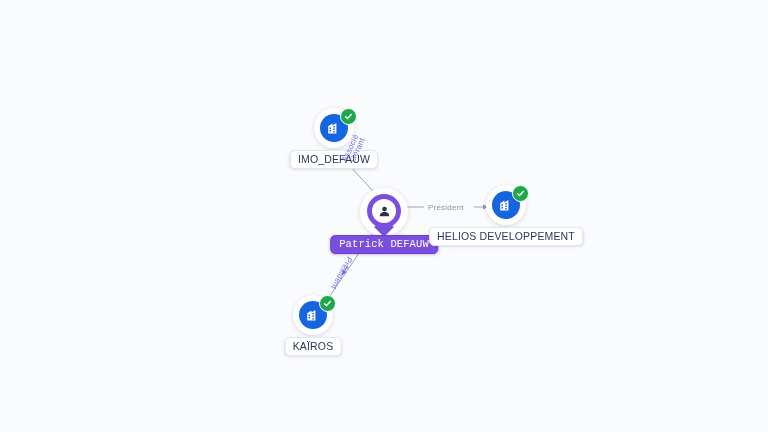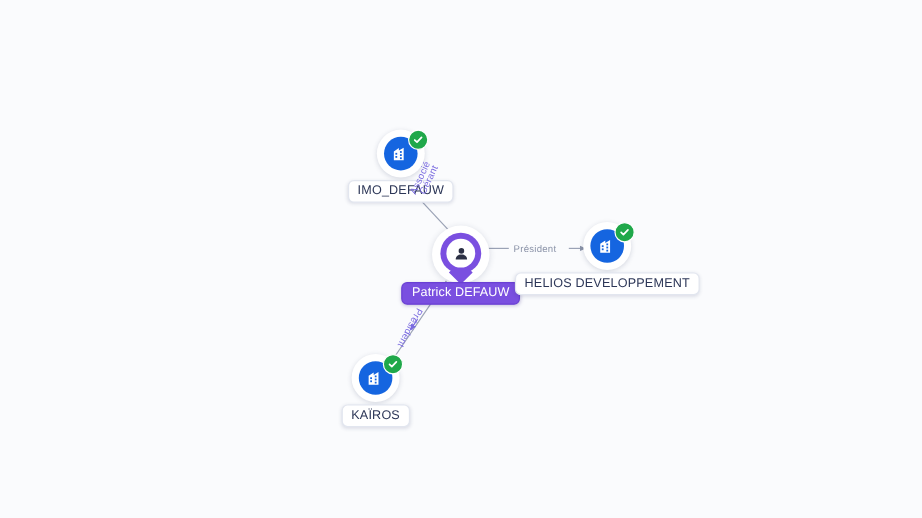--- a/index.html
+++ b/index.html
@@ -147,20 +147,21 @@
     transform: translateX(-50%);
     white-space: nowrap;
     background: #7a4fe0;
     color: #ffffff;
     border: 1px solid #6a3fd4;
     border-radius: 5px;
     padding: 2px 8px 3px 8px;
     font-size: 10.5px;
     letter-spacing: 0.1px;
     box-shadow: 0 1px 3px rgba(60, 40, 130, 0.25);
+    font-family: Liberation Mono, monospace;
   }
 
   
   .edge-label {
     position: absolute;
     white-space: nowrap;
     font-size: 8px;
     letter-spacing: 0.2px;
     transform-origin: 0 50%;
   }

